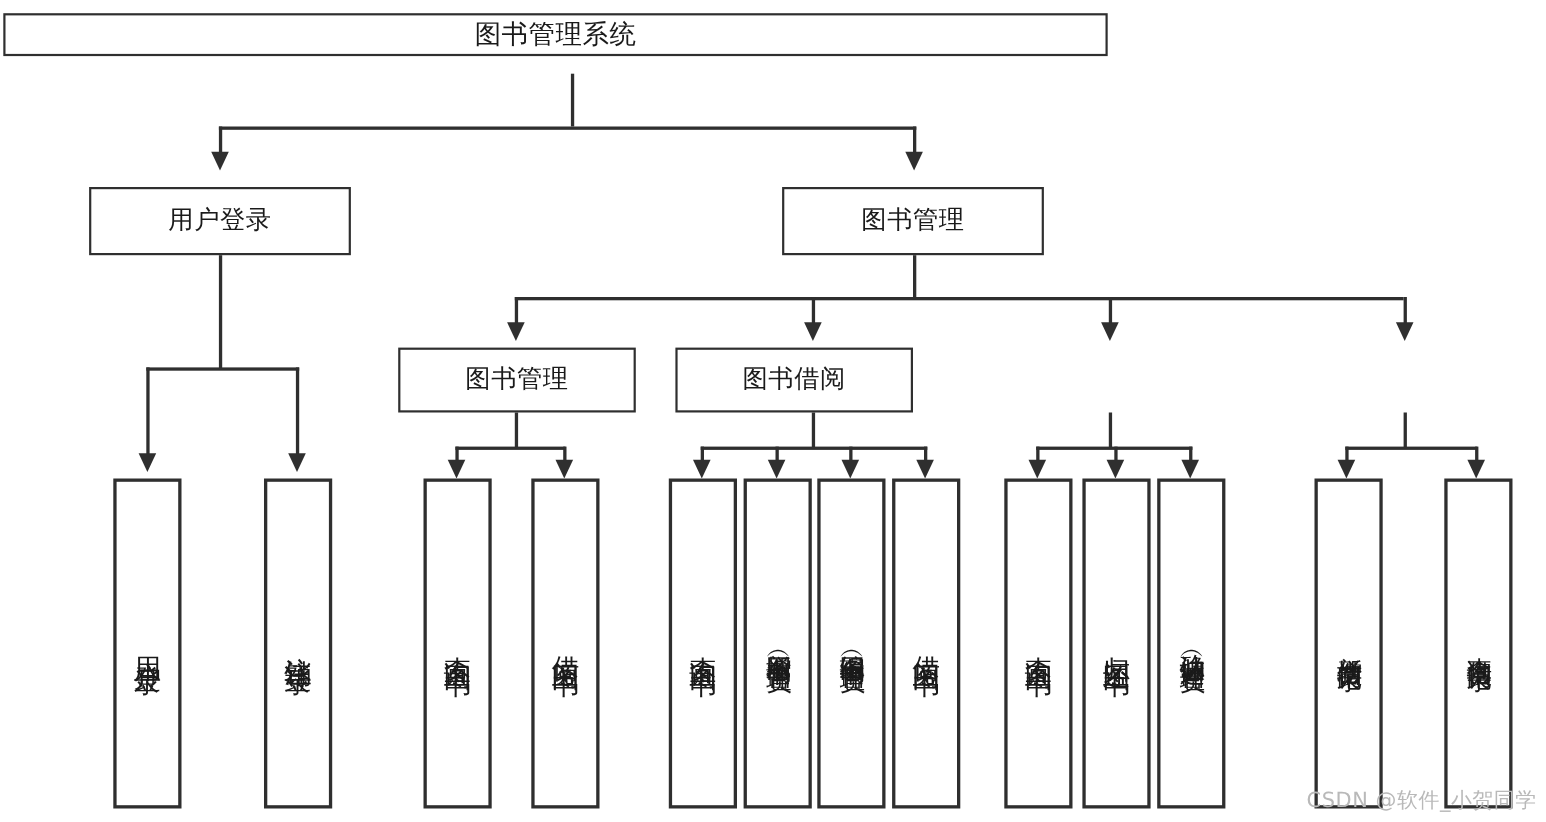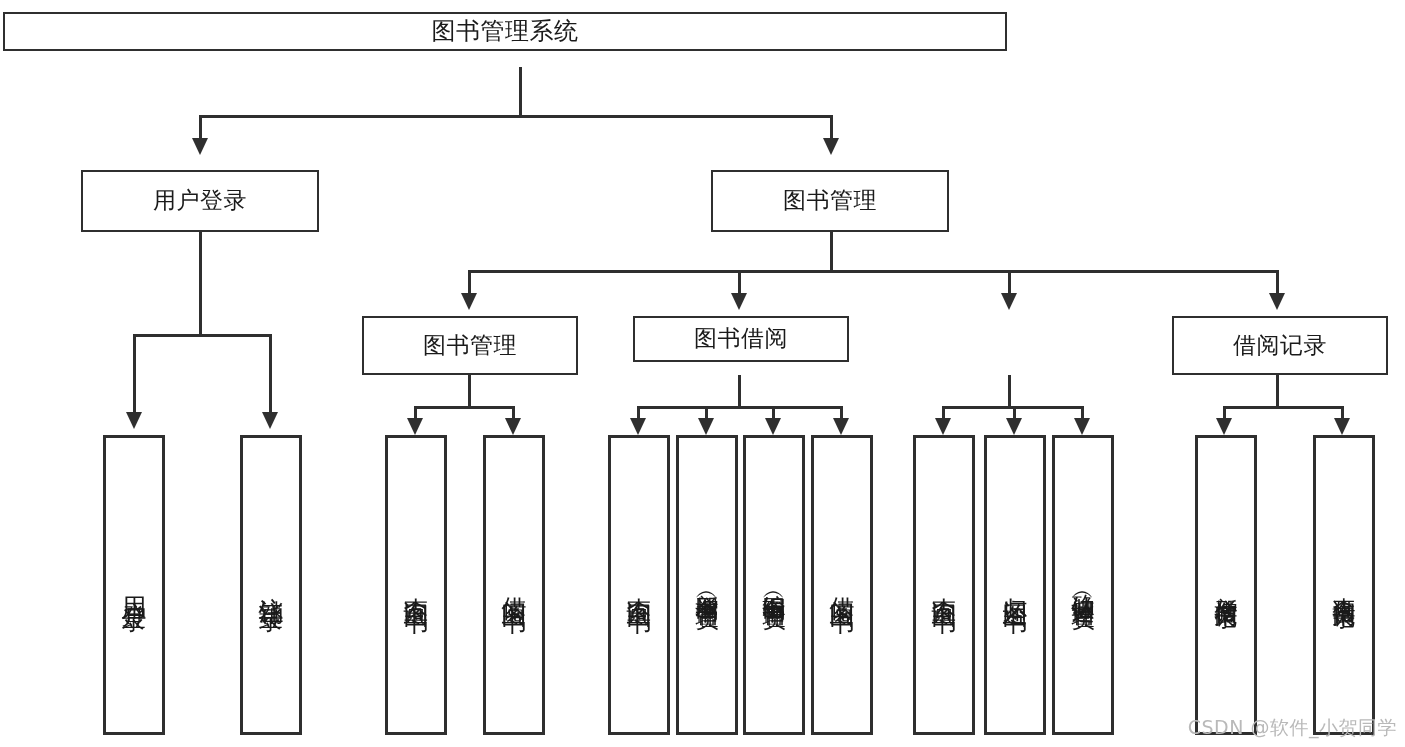--- a/index.html
+++ b/index.html
@@ -126,25 +126,22 @@
   <div class="ln v" style="left:738px; top:270px; height:25px;"></div>
   <div class="arrow" style="left:731px; top:293px;"></div>
   <div class="ln v" style="left:1008px; top:270px; height:25px;"></div>
   <div class="arrow" style="left:1001px; top:293px;"></div>
   <div class="ln v" style="left:1276px; top:270px; height:25px;"></div>
   <div class="arrow" style="left:1269px; top:293px;"></div>
 
   <div class="node horiz" style="left:362px; top:316px; width:216px; height:59px;">
     <span class="node-label">图书管理</span>
   </div>
-  <div class="node horiz" style="left:633px; top:316px; width:216px; height:46px;">
+  <div class="node horiz" style="left:614px; top:316px; width:216px; height:59px;">
     <span class="node-label">图书借阅</span>
-  </div>
-  <div class="node horiz" style="left:1172px; top:316px; width:216px; height:59px;">
-    <span class="node-label">借阅记录</span>
   </div>
 
   <div class="ln v" style="left:468px; top:375px; height:33px;"></div>
   <div class="ln h" style="left:414px; top:406px; width:100px;"></div>
   <div class="ln v" style="left:414px; top:406px; height:14px;"></div>
   <div class="arrow" style="left:407px; top:418px;"></div>
   <div class="ln v" style="left:512px; top:406px; height:14px;"></div>
   <div class="arrow" style="left:505px; top:418px;"></div>
 
   <div class="ln v" style="left:738px; top:375px; height:33px;"></div>

